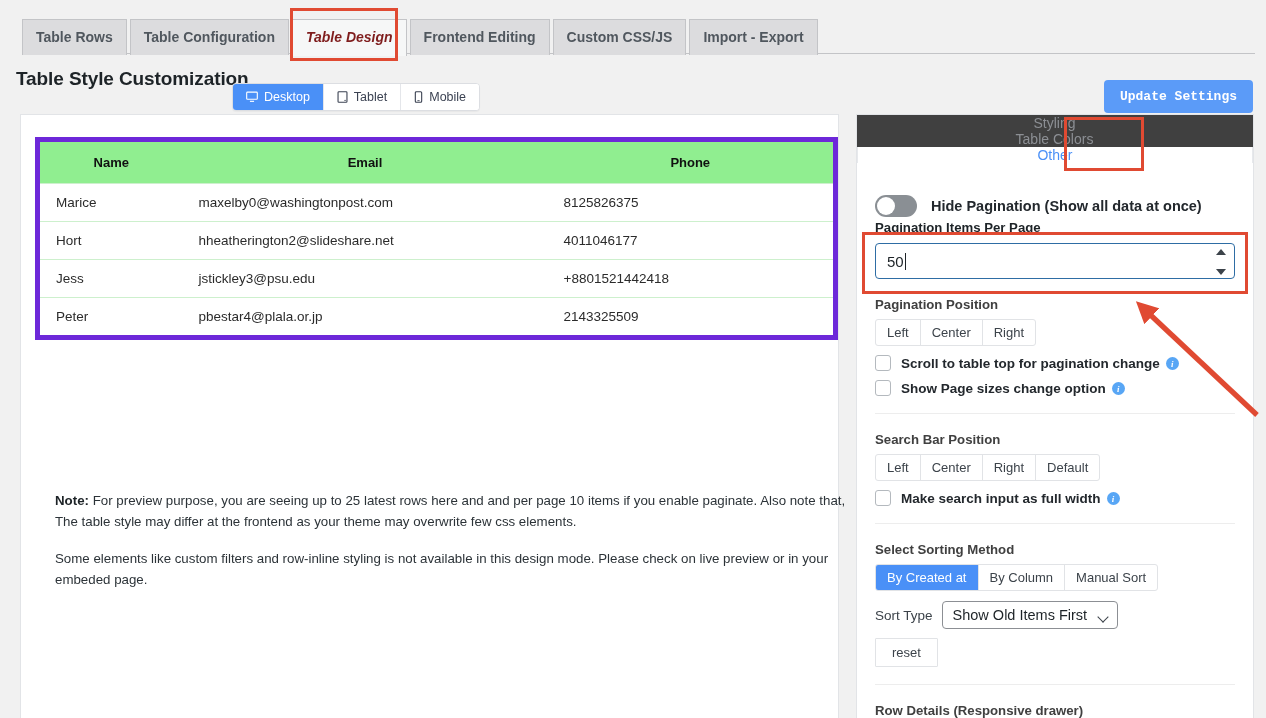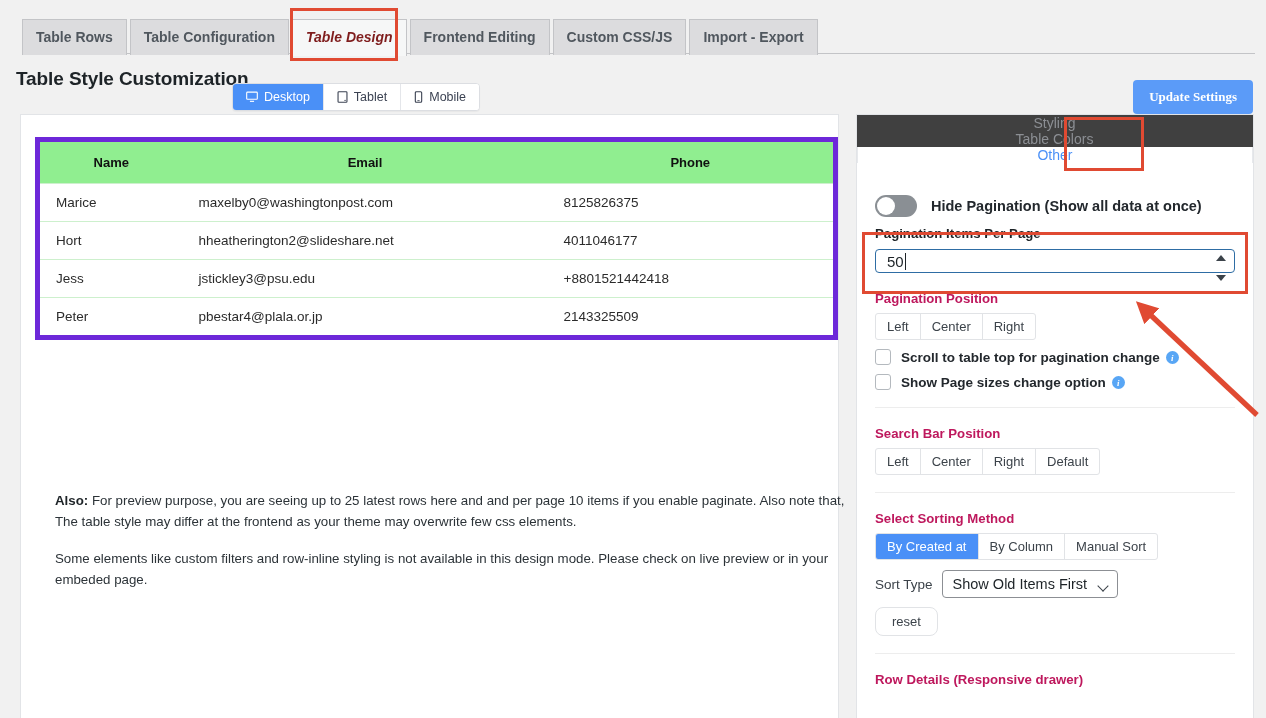--- a/index.html
+++ b/index.html
@@ -75,21 +75,21 @@
   .device-btn:last-child { border-right: none; }
   .device-btn.active { background: #4a90f7; color: #fff; }
   .device-btn svg { display: block; }
 
   .update-btn {
     position: absolute; right: 13px; top: 26px;
     background: #5b9bf8; color: #fff;
     border: none; border-radius: 4px;
     font-size: 13px; font-weight: bold;
     padding: 9px 16px;
-    font-family: Liberation Serif, serif;
+    font-family: Liberation Mono, monospace;
     cursor: pointer;
   }
 
   
   .preview-card {
     position: absolute; left: 20px; top: 114px;
     width: 819px; height: 604px;
     background: #fff;
     border: 1px solid #e2e4e7;
     border-bottom: none;
@@ -170,21 +170,21 @@
     position: absolute; left: 2px; top: 2px;
     width: 18px; height: 18px; border-radius: 50%;
     background: #fff;
   }
   .toggle-label { margin-left: 14px; font-size: 14.5px; font-weight: bold; color: #23282d; }
 
   .field-label { font-size: 13.2px; font-weight: bold; color: #1d2327; }
 
   .num-wrap {
     margin-top: 8px; position: relative;
-    height: 24px;
+    height: 36px;
     border: 1px solid #2e6da4;
     border-radius: 4px;
     background: #fff;
     display: flex; align-items: center;
   }
   .num-val {
     font-size: 15px; color: #1d2327;
     padding-left: 11px;
     font-family: "Liberation Sans", sans-serif;
   }
@@ -197,21 +197,21 @@
     width: 14px; height: 26px;
     display: flex; flex-direction: column; justify-content: space-between;
     align-items: center; cursor: pointer;
   }
   .spin-up, .spin-dn {
     width: 0; height: 0; border-left: 5px solid transparent; border-right: 5px solid transparent;
   }
   .spin-up { border-bottom: 6px solid #3c434a; }
   .spin-dn { border-top: 6px solid #3c434a; }
 
-  .sec-title { font-size: 13.2px; font-weight: bold; color: #be185d; margin-top: 18px; }
+  .sec-title { font-size: 13.2px; font-weight: bold; color: #404040; margin-top: 18px; }
 
   .seg-group {
     display: inline-flex; margin-top: 7px;
     border: 1px solid #e1e3e6; border-radius: 3px; overflow: hidden;
     background: #fff;
   }
   .seg {
     font-size: 13px; color: #3c434a;
     padding: 5px 11px;
     border-right: 1px solid #e1e3e6;
@@ -247,21 +247,21 @@
   }
   .select-box .chev {
     position: absolute; right: 10px; top: 11px;
     width: 8px; height: 8px;
     border-right: 1.6px solid #3c434a; border-bottom: 1.6px solid #3c434a;
     transform: rotate(45deg);
   }
   .reset-btn {
     margin-top: 9px;
     display: inline-block;
-    border: 1px solid #e1e3e6; border-radius: 8px;
+    border: 1px solid #e1e3e6; border-radius: 1px;
     background: #fff; color: #3c434a;
     font-size: 13px; padding: 6px 16px; cursor: pointer;
     font-family: "Liberation Sans", sans-serif;
   }
 
   
   .anno { position: absolute; pointer-events: none; }
   .anno-box { border: 3px solid #e04a32; }
   #anno-tab   { left: 290px; top: 8px;   width: 108px; height: 53px; }
   #anno-other { left: 1064px; top: 117px; width: 80px;  height: 54px; }
@@ -348,21 +348,21 @@
         </tr>
         <tr>
           <td class="c-name">Peter</td>
           <td class="c-email">pbestar4@plala.or.jp</td>
           <td class="c-phone">2143325509</td>
         </tr>
       </tbody>
     </table>
 
     <div class="note-block">
-      <p><b>Also:</b><span> For preview purpose, you are seeing up to 25 latest rows here and and per page 10 items if you enable paginate. Also note that, The table style may differ at the frontend as your theme may overwrite few css elements.</span></p>
+      <p><b>Note:</b><span> For preview purpose, you are seeing up to 25 latest rows here and and per page 10 items if you enable paginate. Also note that, The table style may differ at the frontend as your theme may overwrite few css elements.</span></p>
       <p>Some elements like custom filters and row-inline styling is not available in this design mode. Please check on live preview or in your embeded page.</p>
     </div>
   </div>
 
   <div class="settings-panel">
     <div class="panel-tabs">
       <div class="panel-tab">Styling</div>
       <div class="panel-tab">Table Colors</div>
       <div class="panel-tab active">Other</div>
     </div>
@@ -371,21 +371,21 @@
 
       
       <div class="toggle-row">
         <div class="switch">
           <div class="knob"></div>
         </div>
         <div class="toggle-label">Hide Pagination (Show all data at once)</div>
       </div>
 
       
-      <div style="margin-top:9px">
+      <div style="margin-top:3px">
         <div class="field-label">Pagination Items Per Page</div>
         <div class="num-wrap">
           <span class="num-val">50</span>
             <span class="caret"></span>
           <div class="spinner">
             <div class="spin-up"></div>
             <div class="spin-dn"></div>
           </div>
         </div>
       </div>
@@ -411,20 +411,24 @@
 
       
       <div class="sec-title">Search Bar Position</div>
       <div class="seg-group">
         <div class="seg">Left</div>
         <div class="seg">Center</div>
         <div class="seg">Right</div>
         <div class="seg">Default</div>
       </div>
 
+      <div class="chk-row">
+        <div class="chkbox"></div>
+        <div class="chk-label"><span>Make search input as full width</span><span class="info-i">i</span></div>
+      </div>
 
       <div class="divider"></div>
 
       
       <div class="sec-title">Select Sorting Method</div>
       <div class="seg-group">
         <div class="seg active">By Created at</div>
         <div class="seg">By Column</div>
         <div class="seg">Manual Sort</div>
       </div>

